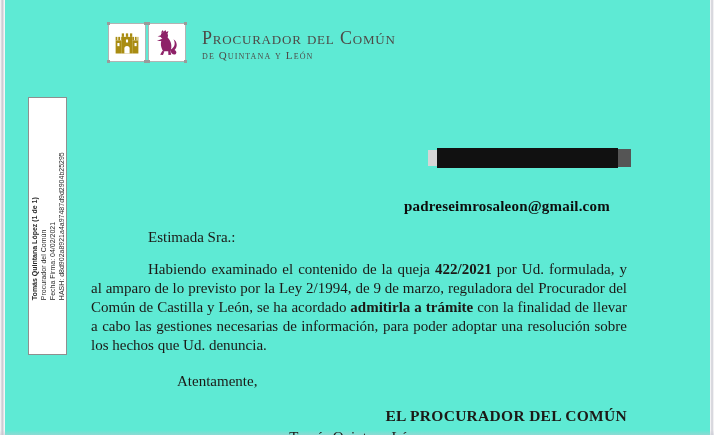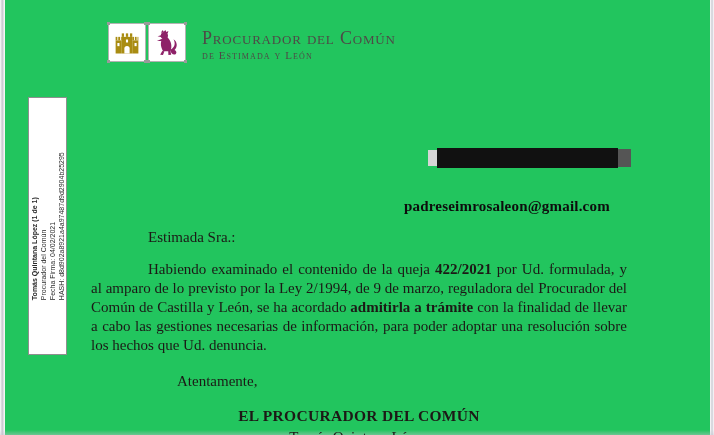--- a/index.html
+++ b/index.html
@@ -1,17 +1,17 @@
 <!DOCTYPE html>
 <html><head>
 <meta charset="utf-8">
 <style>
   html,body{margin:0;padding:0;background:#ffffff;}
   #page{
-    position:relative;width:714px;height:435px;background:#22c55e;overflow:hidden;
+    position:relative;width:714px;height:435px;background:#5eead4;overflow:hidden;
     font-family:"Liberation Serif", serif;color:#1e1b18;
   }
   
   .edge-left{position:absolute;left:0;top:0;bottom:0;width:5px;
     background:linear-gradient(to right,#fdfdfd 0%,#c7c7cf 45%,#ffffff 100%);}
   .edge-right{position:absolute;right:0;top:0;bottom:0;width:4px;
     background:linear-gradient(to left,#fdfdfd 0%,#ccccd4 50%,#ffffff 100%);}
   .edge-bottom{position:absolute;left:0;right:0;bottom:0;height:5px;
     background:linear-gradient(to top,rgba(198,198,210,.45),rgba(255,255,255,0));}
 
@@ -38,21 +38,21 @@
   .redact-main{flex:1;background:#111111;}
   .redact-cap-r{width:13px;background:#555555;margin-top:1px;height:18px;}
   .email{position:absolute;left:404px;top:170px;font-weight:bold;font-size:15px;letter-spacing:0.2px;color:#0d0d0d;margin-top:28px;}
 
   
   .body-col{position:absolute;left:91px;top:228px;width:536px;font-size:15px;line-height:19px;color:#1c1916;}
   .salutation{margin:0 0 0 57px;}
   .para{margin-top:13px;text-align:justify;text-indent:57px;}
   .b{font-weight:bold;}
   .closing{margin-top:17px;margin-left:86px;}
-  .signer-title{margin-top:14px;text-align:center;font-weight:bold;font-size:15.5px;letter-spacing:0.3px;}
+  .signer-title{margin-top:14px;text-align:right;font-weight:bold;font-size:15.5px;letter-spacing:0.3px;}
   .signer-name{margin-top:3px;text-align:center;font-size:15px;}
 </style>
 </head>
 <body>
 
 <div id="page">
   <div class="edge-left"></div>
   <div class="edge-right"></div>
   <div class="edge-bottom"></div>
 
@@ -98,21 +98,21 @@
           <path d="M5.2 8.2 L11.2 6.6 L11.4 9.6 Z"></path>
           <path d="M4.4 13.6 L11 10.8 L12 13.8 Z"></path>
           <path d="M10.6 25 l-2.4 4.4 3.2 0.4 1.6-4.4 z"></path>
           <path d="M17.4 25 l0.2 4.6 3.2-0.2 -1-4.6 z"></path>
           <path d="M19.6 23.6 C25 21.4 26 15.8 23.4 11.6 C27.6 13.8 28.6 20.4 24.6 24 C26.8 25 27.6 27.2 25.8 28.8 C22.8 30 20.4 27.6 19.6 23.6 Z"></path>
         </g>
       </svg>
     </div>
     <div class="org-text">
       <div class="org-name">Procurador del Común</div>
-      <div class="org-sub">de Estimada y León</div>
+      <div class="org-sub">de Quintana y León</div>
     </div>
   </div>
 
   <div class="stamp">
     <div class="stamp-inner">
       <div class="l1">Tomás Quintana López (1 de 1)</div>
       <div>Procurador del Común</div>
       <div>Fecha Firma: 04/02/2021</div>
       <div>HASH: d8d902a8921a4a97487d9d2904b25295</div>
     </div>

